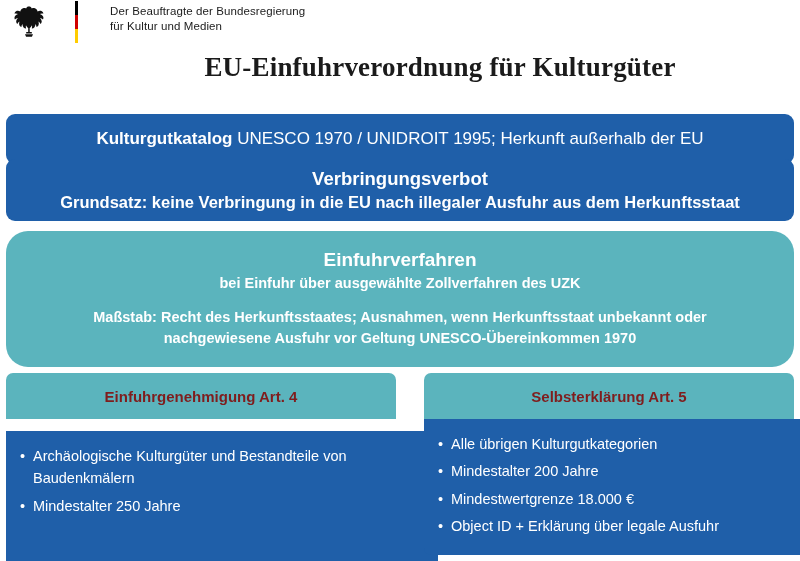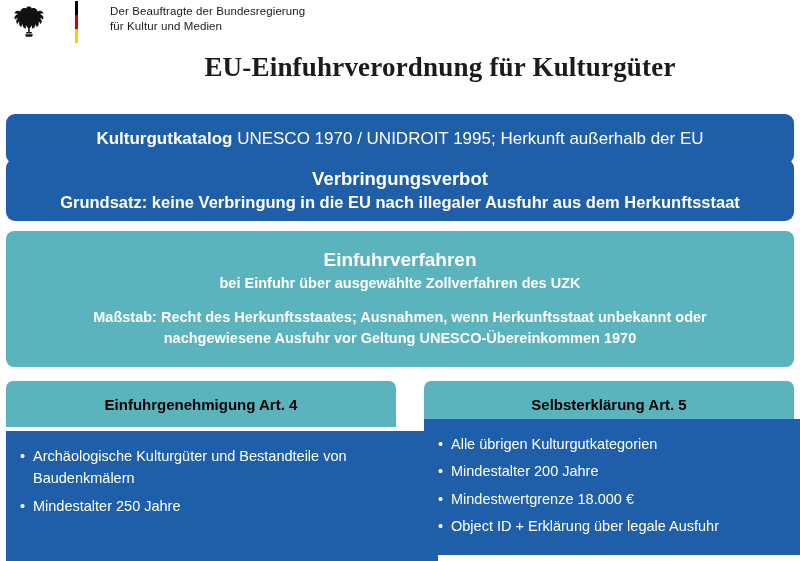--- a/index.html
+++ b/index.html
@@ -114,21 +114,21 @@
     font-size: 16.5px;
     font-weight: bold;
   }
 
   .box-procedure {
     left: 6px;
     top: 231px;
     width: 788px;
     height: 136px;
     background: #5bb4bd;
-    border-radius: 8px;
+    border-radius: 22px;
     padding: 0 26px;
   }
   .box-procedure .p-title {
     font-size: 19px;
     font-weight: bold;
     margin-bottom: 4px;
   }
   .box-procedure .p-sub {
     font-size: 14.5px;
     font-weight: bold;
@@ -138,29 +138,28 @@
     font-size: 14.5px;
     font-weight: bold;
     line-height: 1.45;
   }
 
   
   .col-head {
     position: absolute;
     box-sizing: border-box;
     background: #5bb4bd;
-    color: #000000;
+    color: #7f1d1d;
     font-size: 15px;
     font-weight: bold;
     text-align: center;
     display: flex;
     align-items: center;
     justify-content: center;
     border-radius: 7px 7px 0 0;
-    margin-top: 8px;
   }
   .col-head-left {
     left: 6px;
     top: 373px;
     width: 390px;
     height: 46px;
   }
   .col-head-right {
     left: 424px;
     top: 373px;

